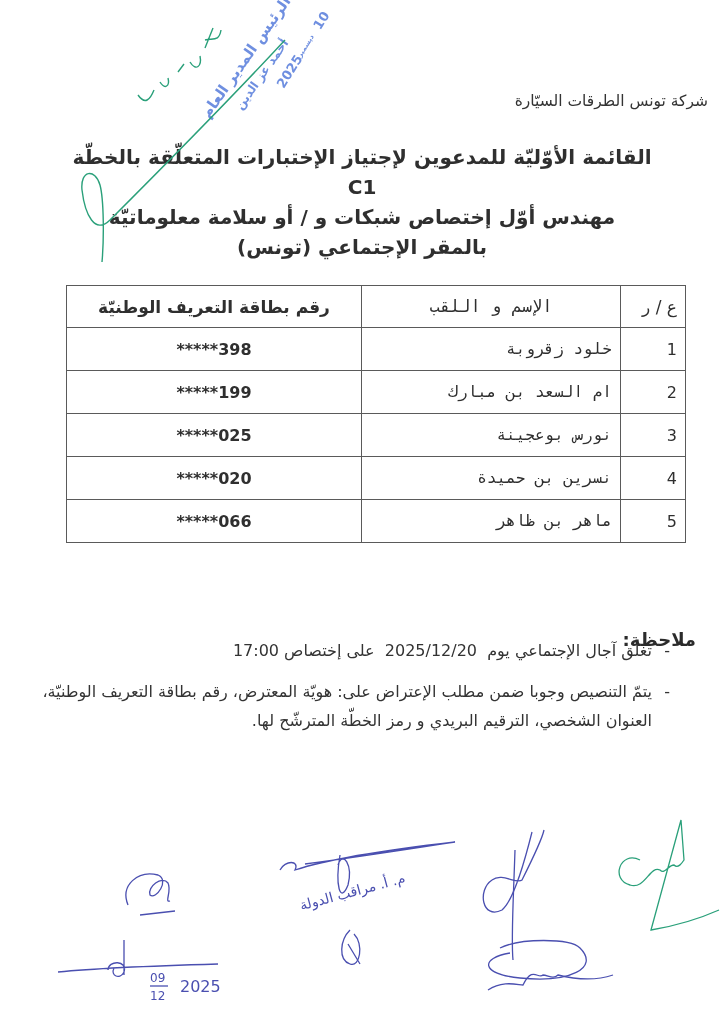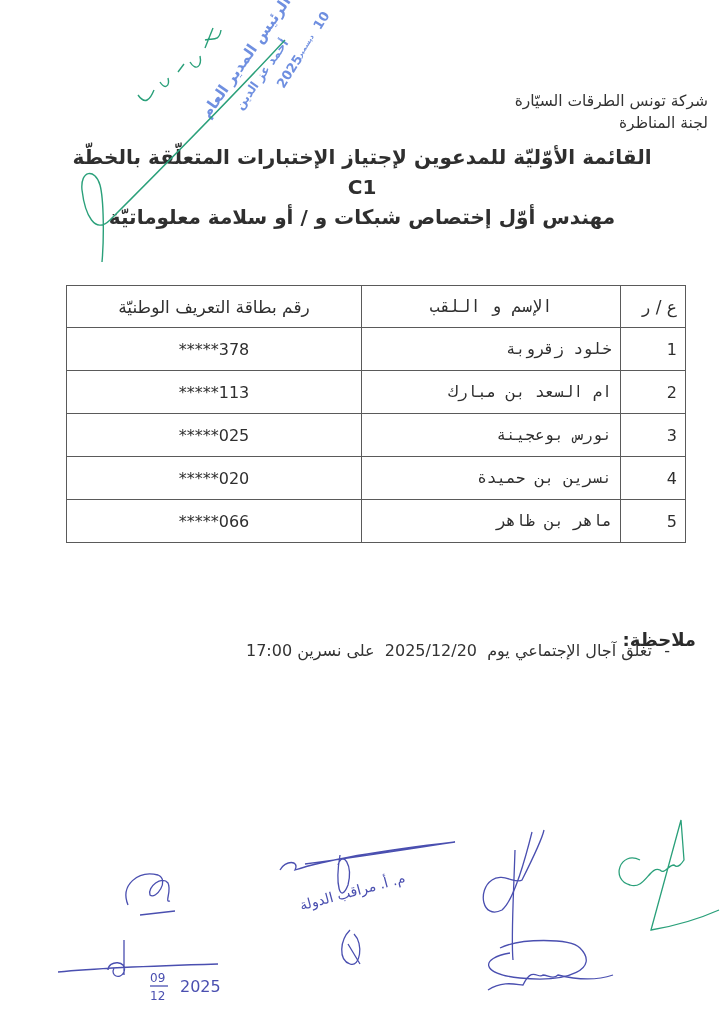--- a/index.html
+++ b/index.html
@@ -15,64 +15,64 @@
 
   .title { left: 60px; right: 60px; top: 142px; text-align: center; direction: rtl;
            font-weight: bold; font-size: 20px; line-height: 30px; color: #2f2f2f; }
 
   table.list { position: absolute; left: 66px; top: 285px; width: 620px;
                border-collapse: collapse; direction: rtl; font-size: 16px; color: #2f2f2f; }
   table.list th, table.list td { border: 1.5px solid #5a5a5a; height: 42px; padding: 0 8px; }
   table.list th { font-weight: normal; font-size: 17px; height: 41px; }
   table.list .c-num { width: 48px; text-align: right; margin-left: 32px; }
   table.list .c-name { width: 242px; text-align: right; font-family: Liberation Mono, monospace; }
-  table.list .c-id { text-align: center; direction: ltr; }
+  table.list .c-id { text-align: center; direction: ltr; font-weight: bold; }
   table.list th.c-num { text-align: right; }
   table.list th.c-name, table.list th.c-id { text-align: center; direction: rtl; }
 
   .note-title { right: 28px; top: 596px; font-weight: bold; font-size: 18px; margin-top: 33px; }
   .notes { right: 54px; left: 40px; top: 636px; font-size: 16px; line-height: 29px; color: #333; }
   .notes .item { margin-bottom: 12px; position: relative; padding-right: 18px; }
   .notes .item::before { content: "-"; position: absolute; right: 0; top: 0; }
   .ltr { direction: ltr; unicode-bidi: embed; text-align: center; }
 
   svg.overlay { position: absolute; left: 0; top: 0; pointer-events: none; }
   .stamp-text { font-family: "DejaVu Sans", sans-serif; fill: #6f8fe0; font-weight: bold; }
 </style>
 </head>
 <body>
 
 <div class="abs org rtl">
   <div>شركة تونس الطرقات السيّارة</div>
-  <div>لجنة المناظرة</div>
 </div>
 
 <div class="abs title">
   <div>القائمة الأوّليّة للمدعوين لإجتياز الإختبارات المتعلّقة بالخطّة C1</div>
   <div>مهندس أوّل إختصاص شبكات و / أو سلامة معلوماتيّة</div>
+  <div>بالمقر الإجتماعي (تونس)</div>
 </div>
 
 <table class="list">
   <thead>
     <tr>
       <th class="c-num">ع / ر</th>
       <th class="c-name">الإسم و اللقب</th>
       <th class="c-id">رقم بطاقة التعريف الوطنيّة</th>
     </tr>
   </thead>
   <tbody>
     <tr>
       <td class="c-num">1</td>
       <td class="c-name">خلود زقروبة</td>
-      <td class="c-id">*****378</td>
+      <td class="c-id">*****398</td>
     </tr>
     <tr>
       <td class="c-num">2</td>
       <td class="c-name">ام السعد بن مبارك</td>
-      <td class="c-id">*****113</td>
+      <td class="c-id">*****199</td>
     </tr>
     <tr>
       <td class="c-num">3</td>
       <td class="c-name">نورس بوعجينة</td>
       <td class="c-id">*****025</td>
     </tr>
     <tr>
       <td class="c-num">4</td>
       <td class="c-name">نسرين بن حميدة</td>
       <td class="c-id">*****020</td>
@@ -83,23 +83,24 @@
       <td class="c-id">*****066</td>
     </tr>
   </tbody>
 </table>
 
 <div class="abs note-title rtl">ملاحظة:</div>
 <div class="abs notes rtl">
   <div class="item">
     <span>تغلق آجال الإجتماعي يوم</span>&nbsp;
     <span class="ltr">2025/12/20</span>&nbsp;
-    <span>على نسرين</span>
+    <span>على إختصاص</span>
     <span class="ltr">17:00</span>
   </div>
+  <div class="item">يتمّ التنصيص وجوبا ضمن مطلب الإعتراض على: هويّة المعترض، رقم بطاقة التعريف الوطنيّة، العنوان الشخصي، الترقيم البريدي و رمز الخطّة المترشّح لها.</div>
 </div>
 
 <svg class="overlay" width="724" height="1024" viewBox="0 0 724 1024">
 
   <g transform="translate(250,60) rotate(-55)">
     <text class="stamp-text" x="0" y="0" font-size="15" text-anchor="middle">الرئيس المدير العام</text>
     <text class="stamp-text" x="-5" y="22" font-size="12" text-anchor="middle">أحمد عز الدين</text>
   </g>
   <g transform="translate(305,55) rotate(-58)">
     <text class="stamp-text" x="-22" y="0" font-size="13" text-anchor="middle">2025</text>

